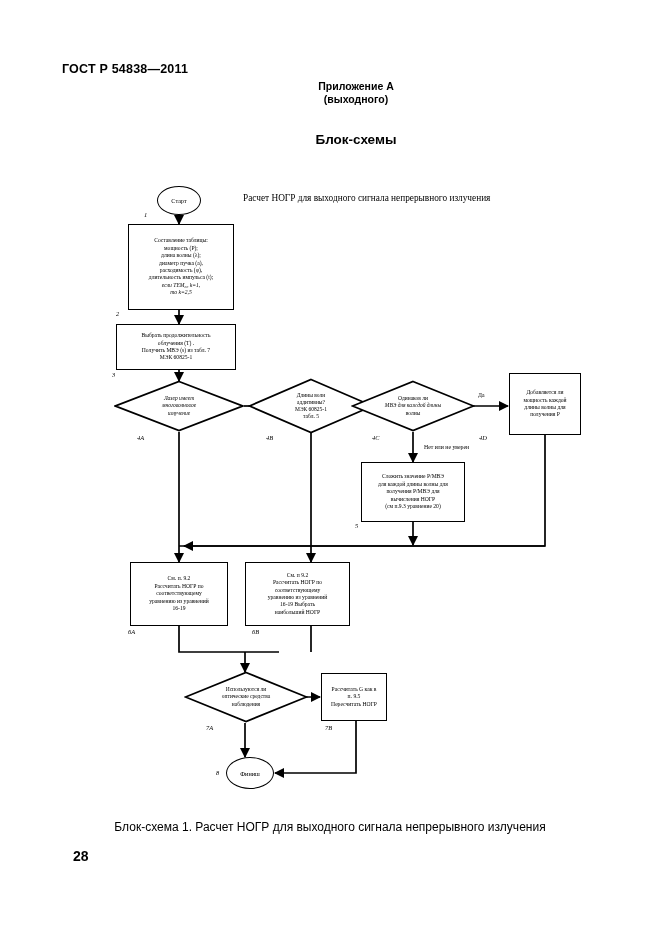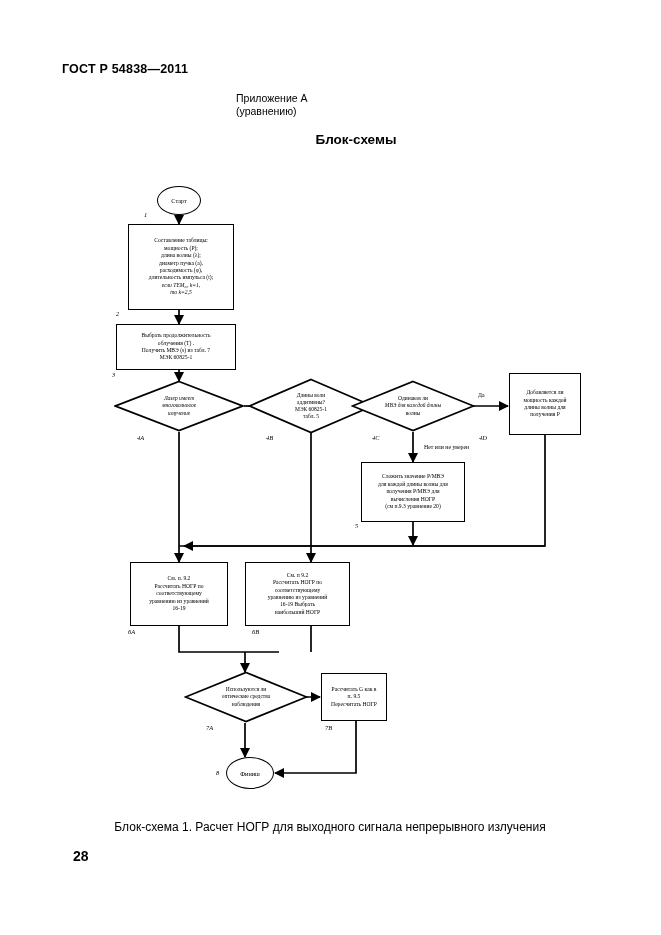--- a/index.html
+++ b/index.html
@@ -13,23 +13,24 @@
   }
   .pg{position:absolute;left:0;top:0;width:644px;height:935px;}
 
   
   .std-no{
     position:absolute;left:62px;top:62px;
     font-family:"Liberation Sans", sans-serif;
     font-weight:bold;font-size:12.5px;letter-spacing:.2px;
   }
   .annex{
-    position:absolute;left:236px;top:92px;width:240px;
-    font-family:"Liberation Sans", sans-serif;
-    font-weight:normal;font-size:10.5px;line-height:13px;
+    position:absolute;left:236px;top:80px;width:240px;
+    text-align:center;
+    font-family:"Liberation Sans", sans-serif;
+    font-weight:bold;font-size:10.5px;line-height:13px;
   }
   .sect-title{
     position:absolute;left:236px;top:132px;width:240px;
     text-align:center;
     font-family:"Liberation Sans", sans-serif;
     font-weight:bold;font-size:13.5px;
   }
   .chart-heading{
     position:absolute;left:243px;top:193px;
     font-family:"Liberation Serif", serif;
@@ -83,25 +84,26 @@
 </style>
 </head>
 <body>
 
 <div class="pg">
 
   <div class="std-no">ГОСТ Р 54838—2011</div>
 
   <div class="annex">
     <div>Приложение А</div>
-    <div>(уравнению)</div>
+    <div>(выходного)</div>
   </div>
 
   <div class="sect-title">Блок-схемы</div>
 
+  <div class="chart-heading">Расчет НОГР для выходного сигнала непрерывного излучения</div>
 
   <svg class="wires" viewBox="0 0 661 935">
     <defs>
       <marker id="ah" markerWidth="7" markerHeight="7" refX="5.4" refY="3" orient="auto">
         <path d="M0,0 L6,3 L0,6 z" fill="#000"></path>
       </marker>
     </defs>
     <g stroke="#000" stroke-width="1.7" fill="none">
 
       <line x1="179" y1="214" x2="179" y2="224" marker-end="url(#ah)"></line>

